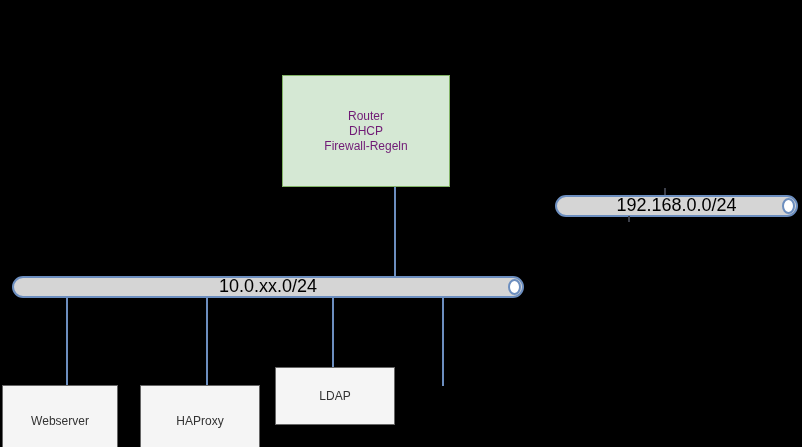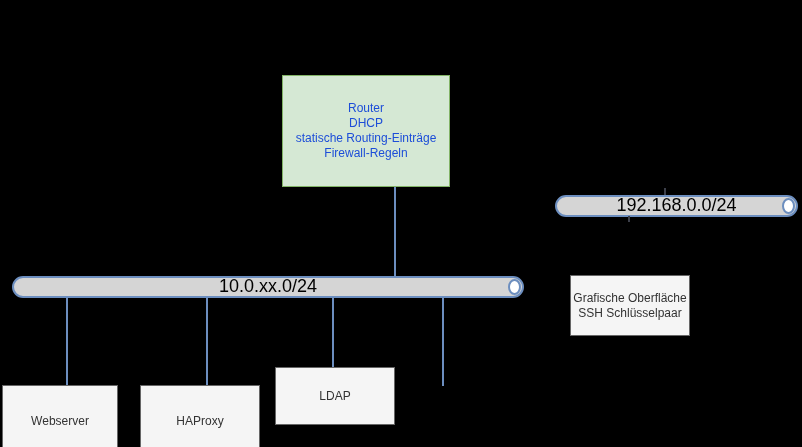--- a/index.html
+++ b/index.html
@@ -13,21 +13,21 @@
 
   .node {
     position: absolute; box-sizing: border-box;
     display: flex; flex-direction: column;
     align-items: center; justify-content: center;
     text-align: center; font-size: 12px; line-height: 1.25;
   }
   .node.green {
     background: var(--router-fill, #d5e8d4);
     border: 1px solid var(--router-border, #82b366);
-    color: #1d4ed8;
+    color: #701a75;
   }
   .node.plain {
     background: var(--node-fill, #f5f5f5);
     border: 1px solid var(--node-border, #666);
     color: var(--text, #333);
   }
 
   .bus {
     position: absolute; box-sizing: border-box; height: 22px;
     background: var(--bus-fill, #d5d5d5);
@@ -57,21 +57,20 @@
   }
 </style>
 </head>
 <body>
 
 <div class="canvas">
 
   <div class="node green" style="left:282px; top:75px; width:168px; height:112px;">
     <div>Router</div>
     <div>DHCP</div>
-    <div>statische Routing-Einträge</div>
     <div>Firewall-Regeln</div>
   </div>
 
   <div class="connector" style="left:394px; top:187px; height:90px;"></div>
 
   <div class="bus" style="left:12px; top:276px; width:512px;">
     <span class="bus-label">10.0.xx.0/24</span>
     <span class="bus-cap"></span>
   </div>
 
@@ -91,18 +90,14 @@
   <div class="node plain" style="left:2px; top:385px; width:116px; height:72px;">
     <div>Webserver</div>
   </div>
   <div class="node plain" style="left:140px; top:385px; width:120px; height:72px;">
     <div>HAProxy</div>
   </div>
   <div class="node plain" style="left:275px; top:367px; width:120px; height:58px;">
     <div>LDAP</div>
   </div>
 
-  <div class="node plain" style="left:570px; top:275px; width:120px; height:61px;">
-    <div>Grafische Oberfläche</div>
-    <div>SSH Schlüsselpaar</div>
-  </div>
 
 </div>
 
 </body></html>

